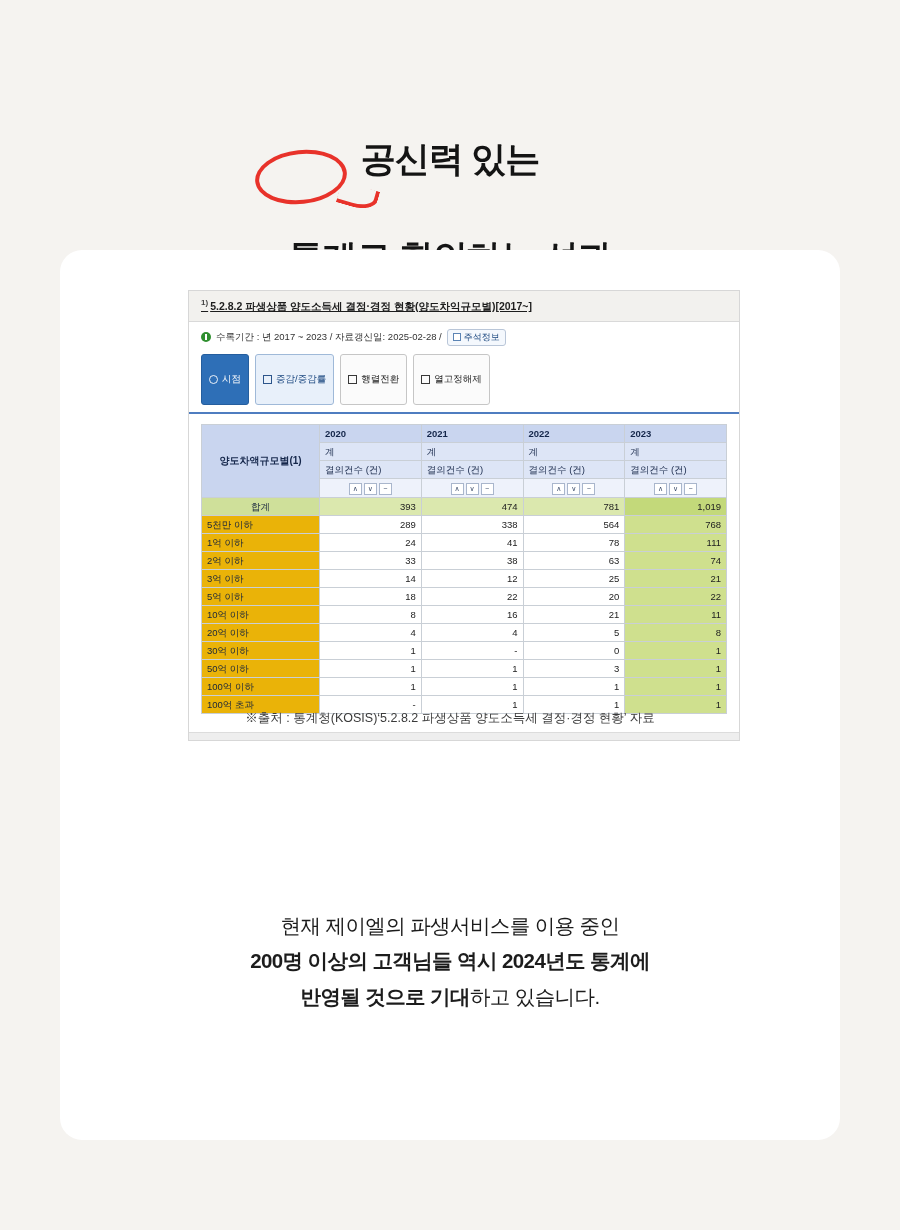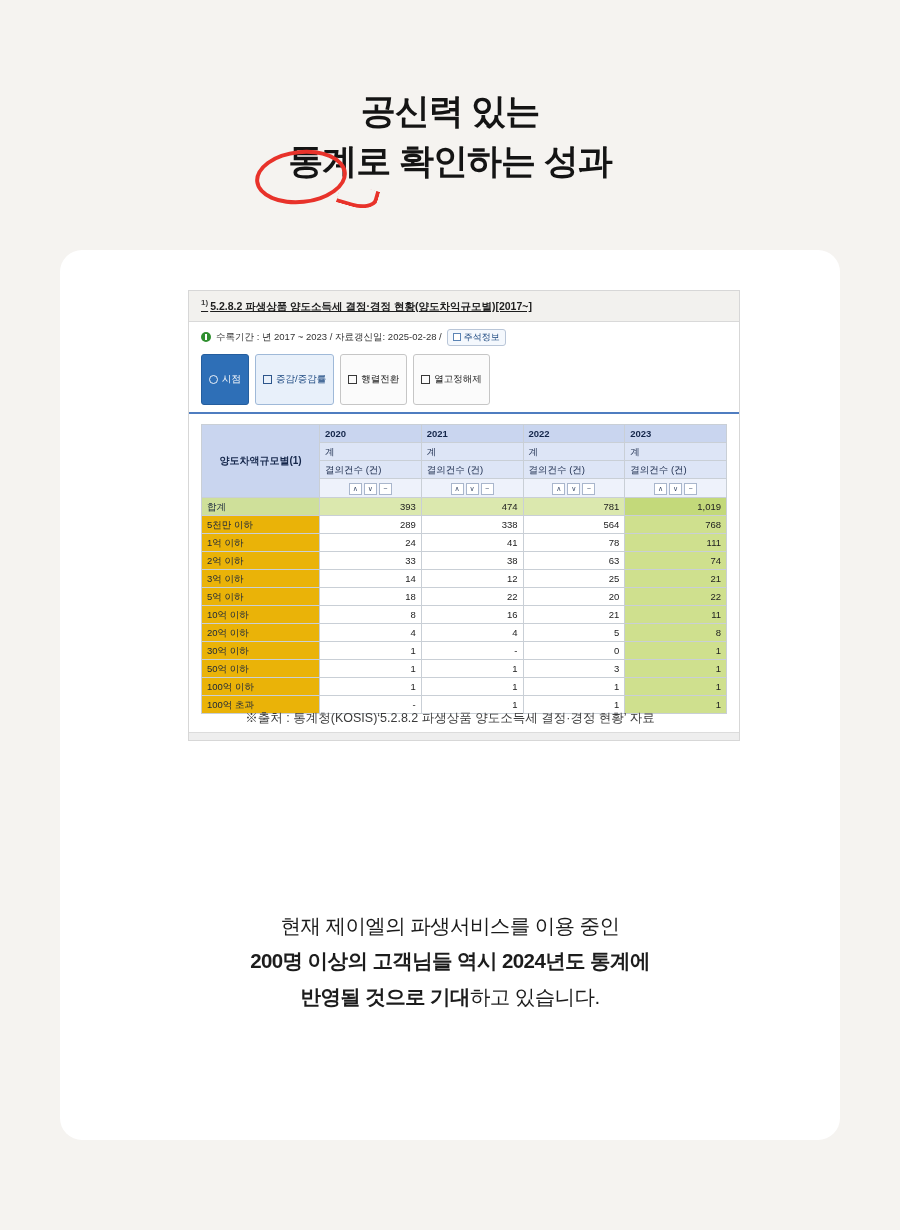--- a/index.html
+++ b/index.html
@@ -19,20 +19,21 @@
     padding-top: 86px;
   }
   .headline-line {
     font-size: 35px;
     font-weight: bold;
     letter-spacing: -1px;
     line-height: 1.42;
     color: #141414;
     position: relative;
     display: block;
+    margin-top: 48px;
   }
   .headline-line.second {
     position: relative;
   }
   
   .circle-mark {
     position: absolute;
     left: 50%;
     top: 150px;
     width: 92px;
@@ -235,20 +236,21 @@
     display: inline-block;
   }
   td.rowhead {
     background: #eab308;
     text-align: left;
     color: #17243c;
   }
   td.rowhead.total {
     background: #cfe09a;
     font-weight: normal;
+    text-align: center;
   }
   td.num {
     text-align: right;
     background: #fff;
   }
   td.num.total {
     background: #dbe8ae;
   }
   td.num.last {
     background: #cfe08e;

